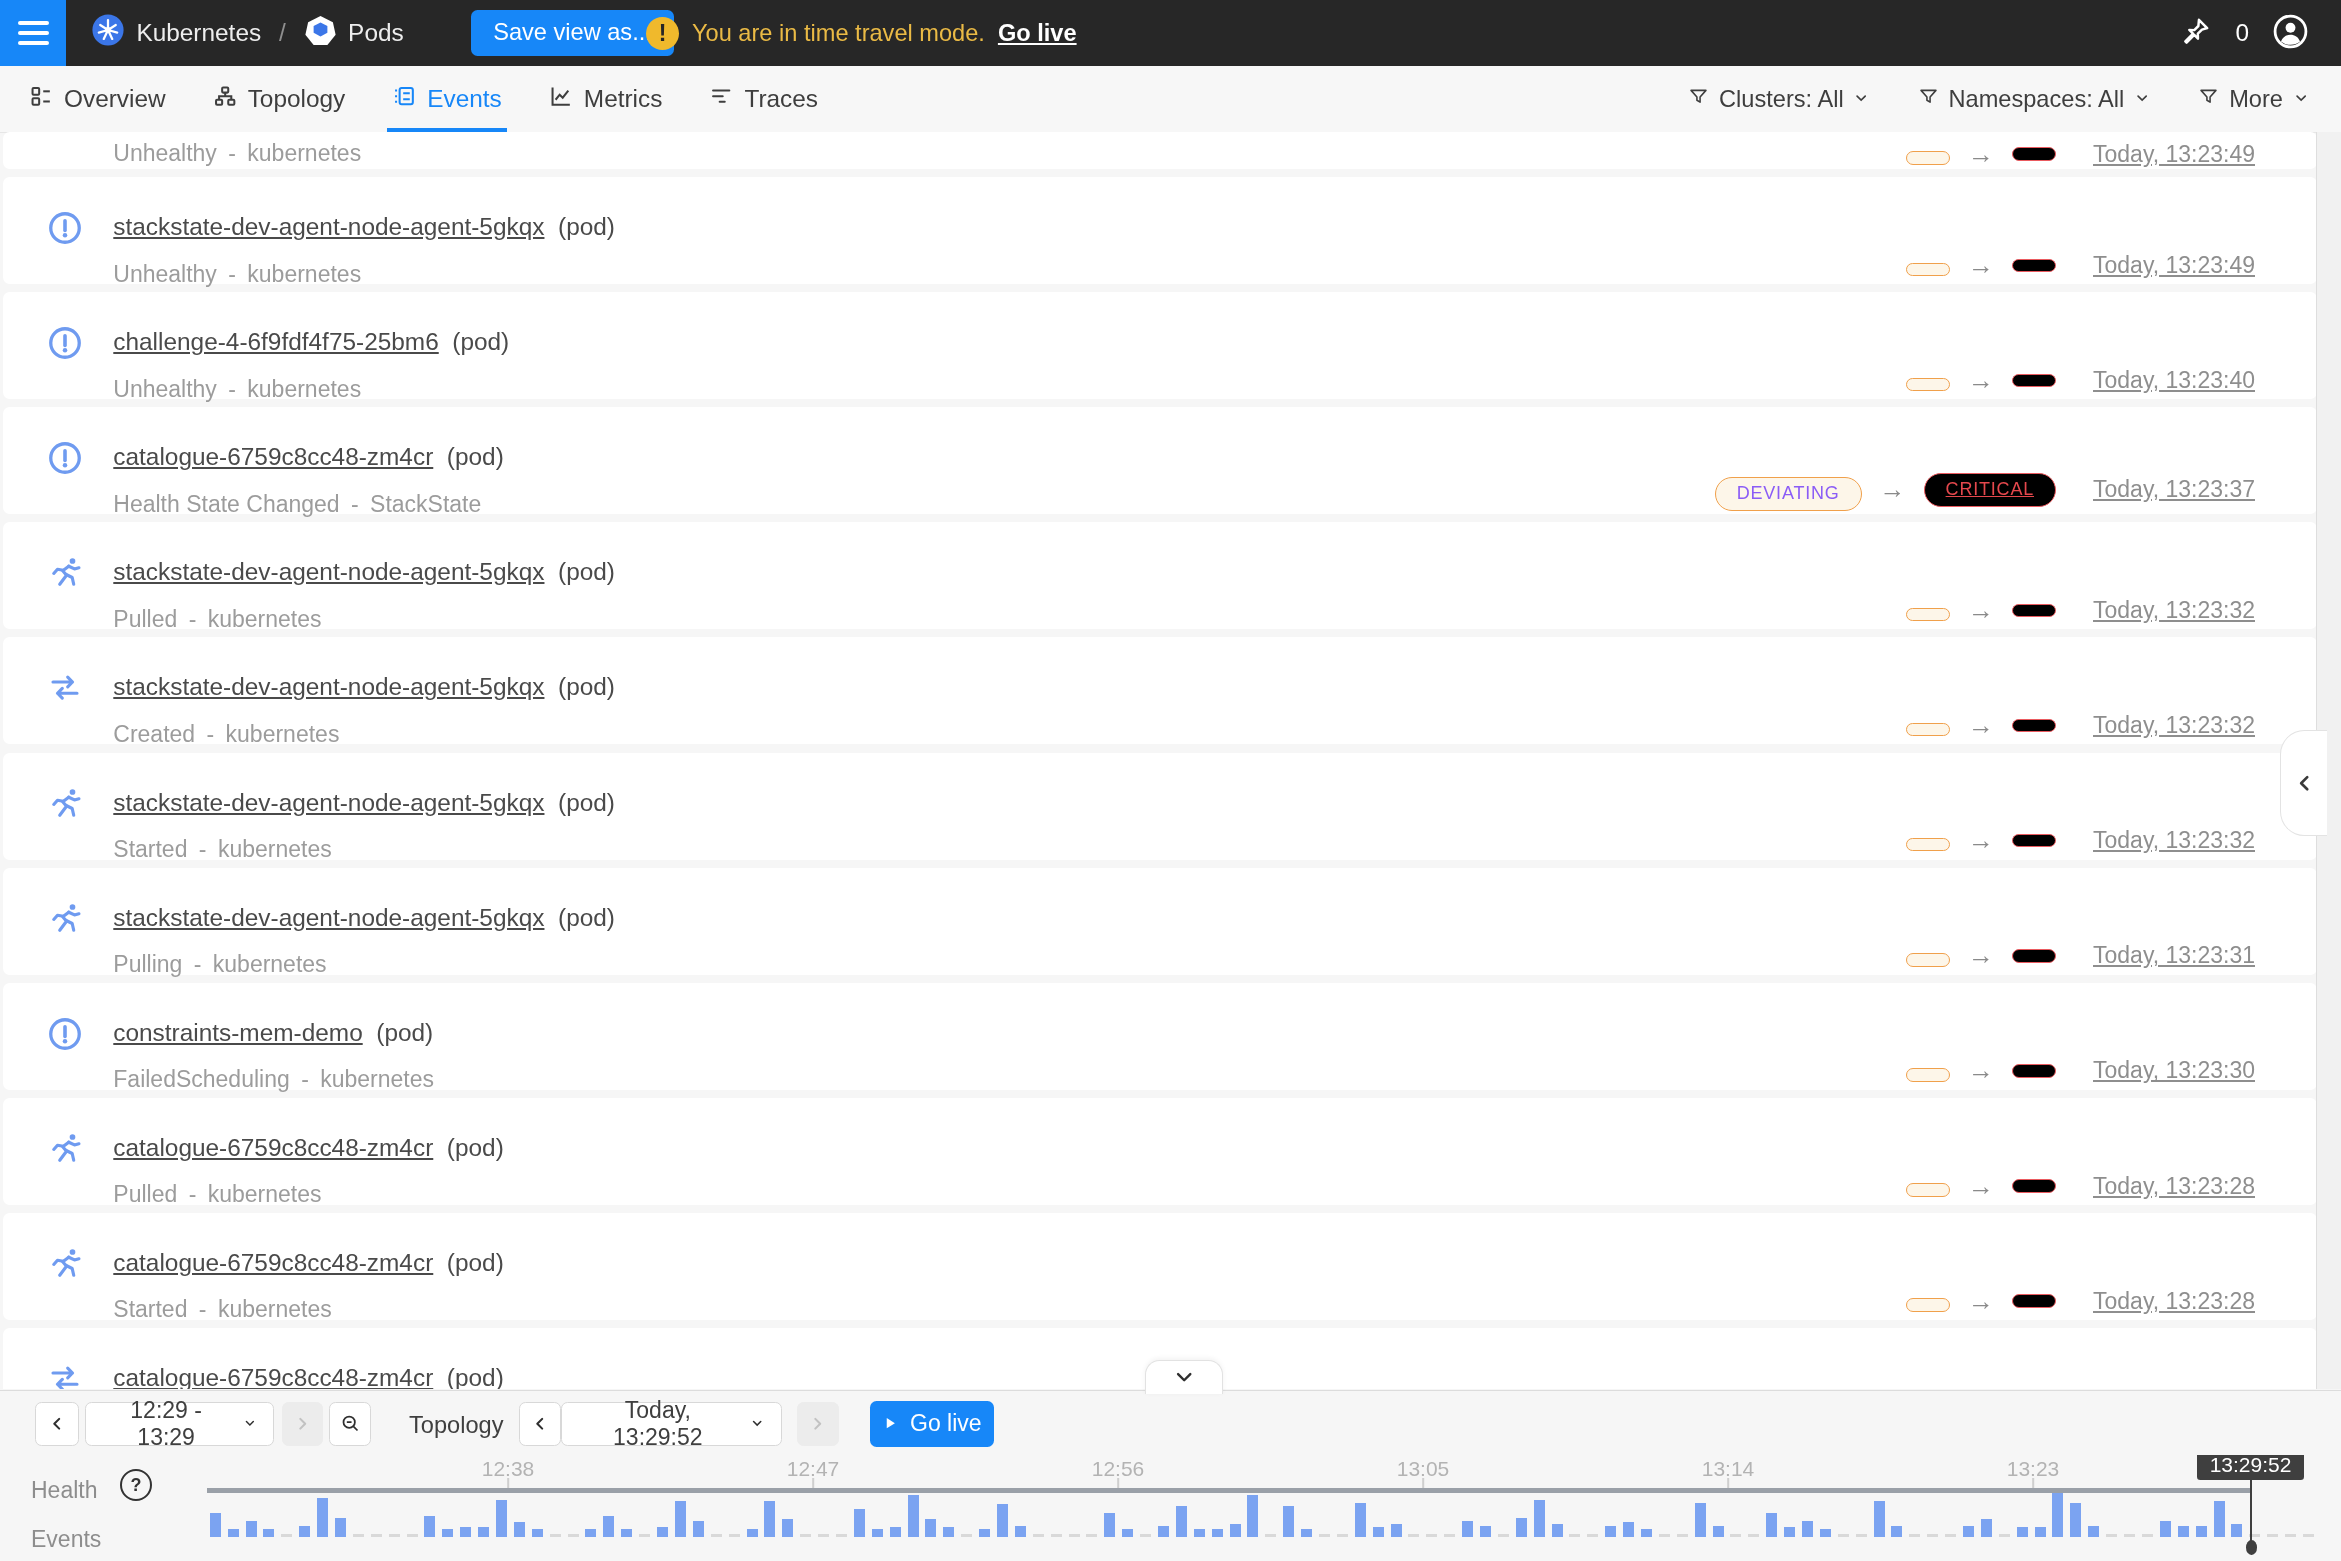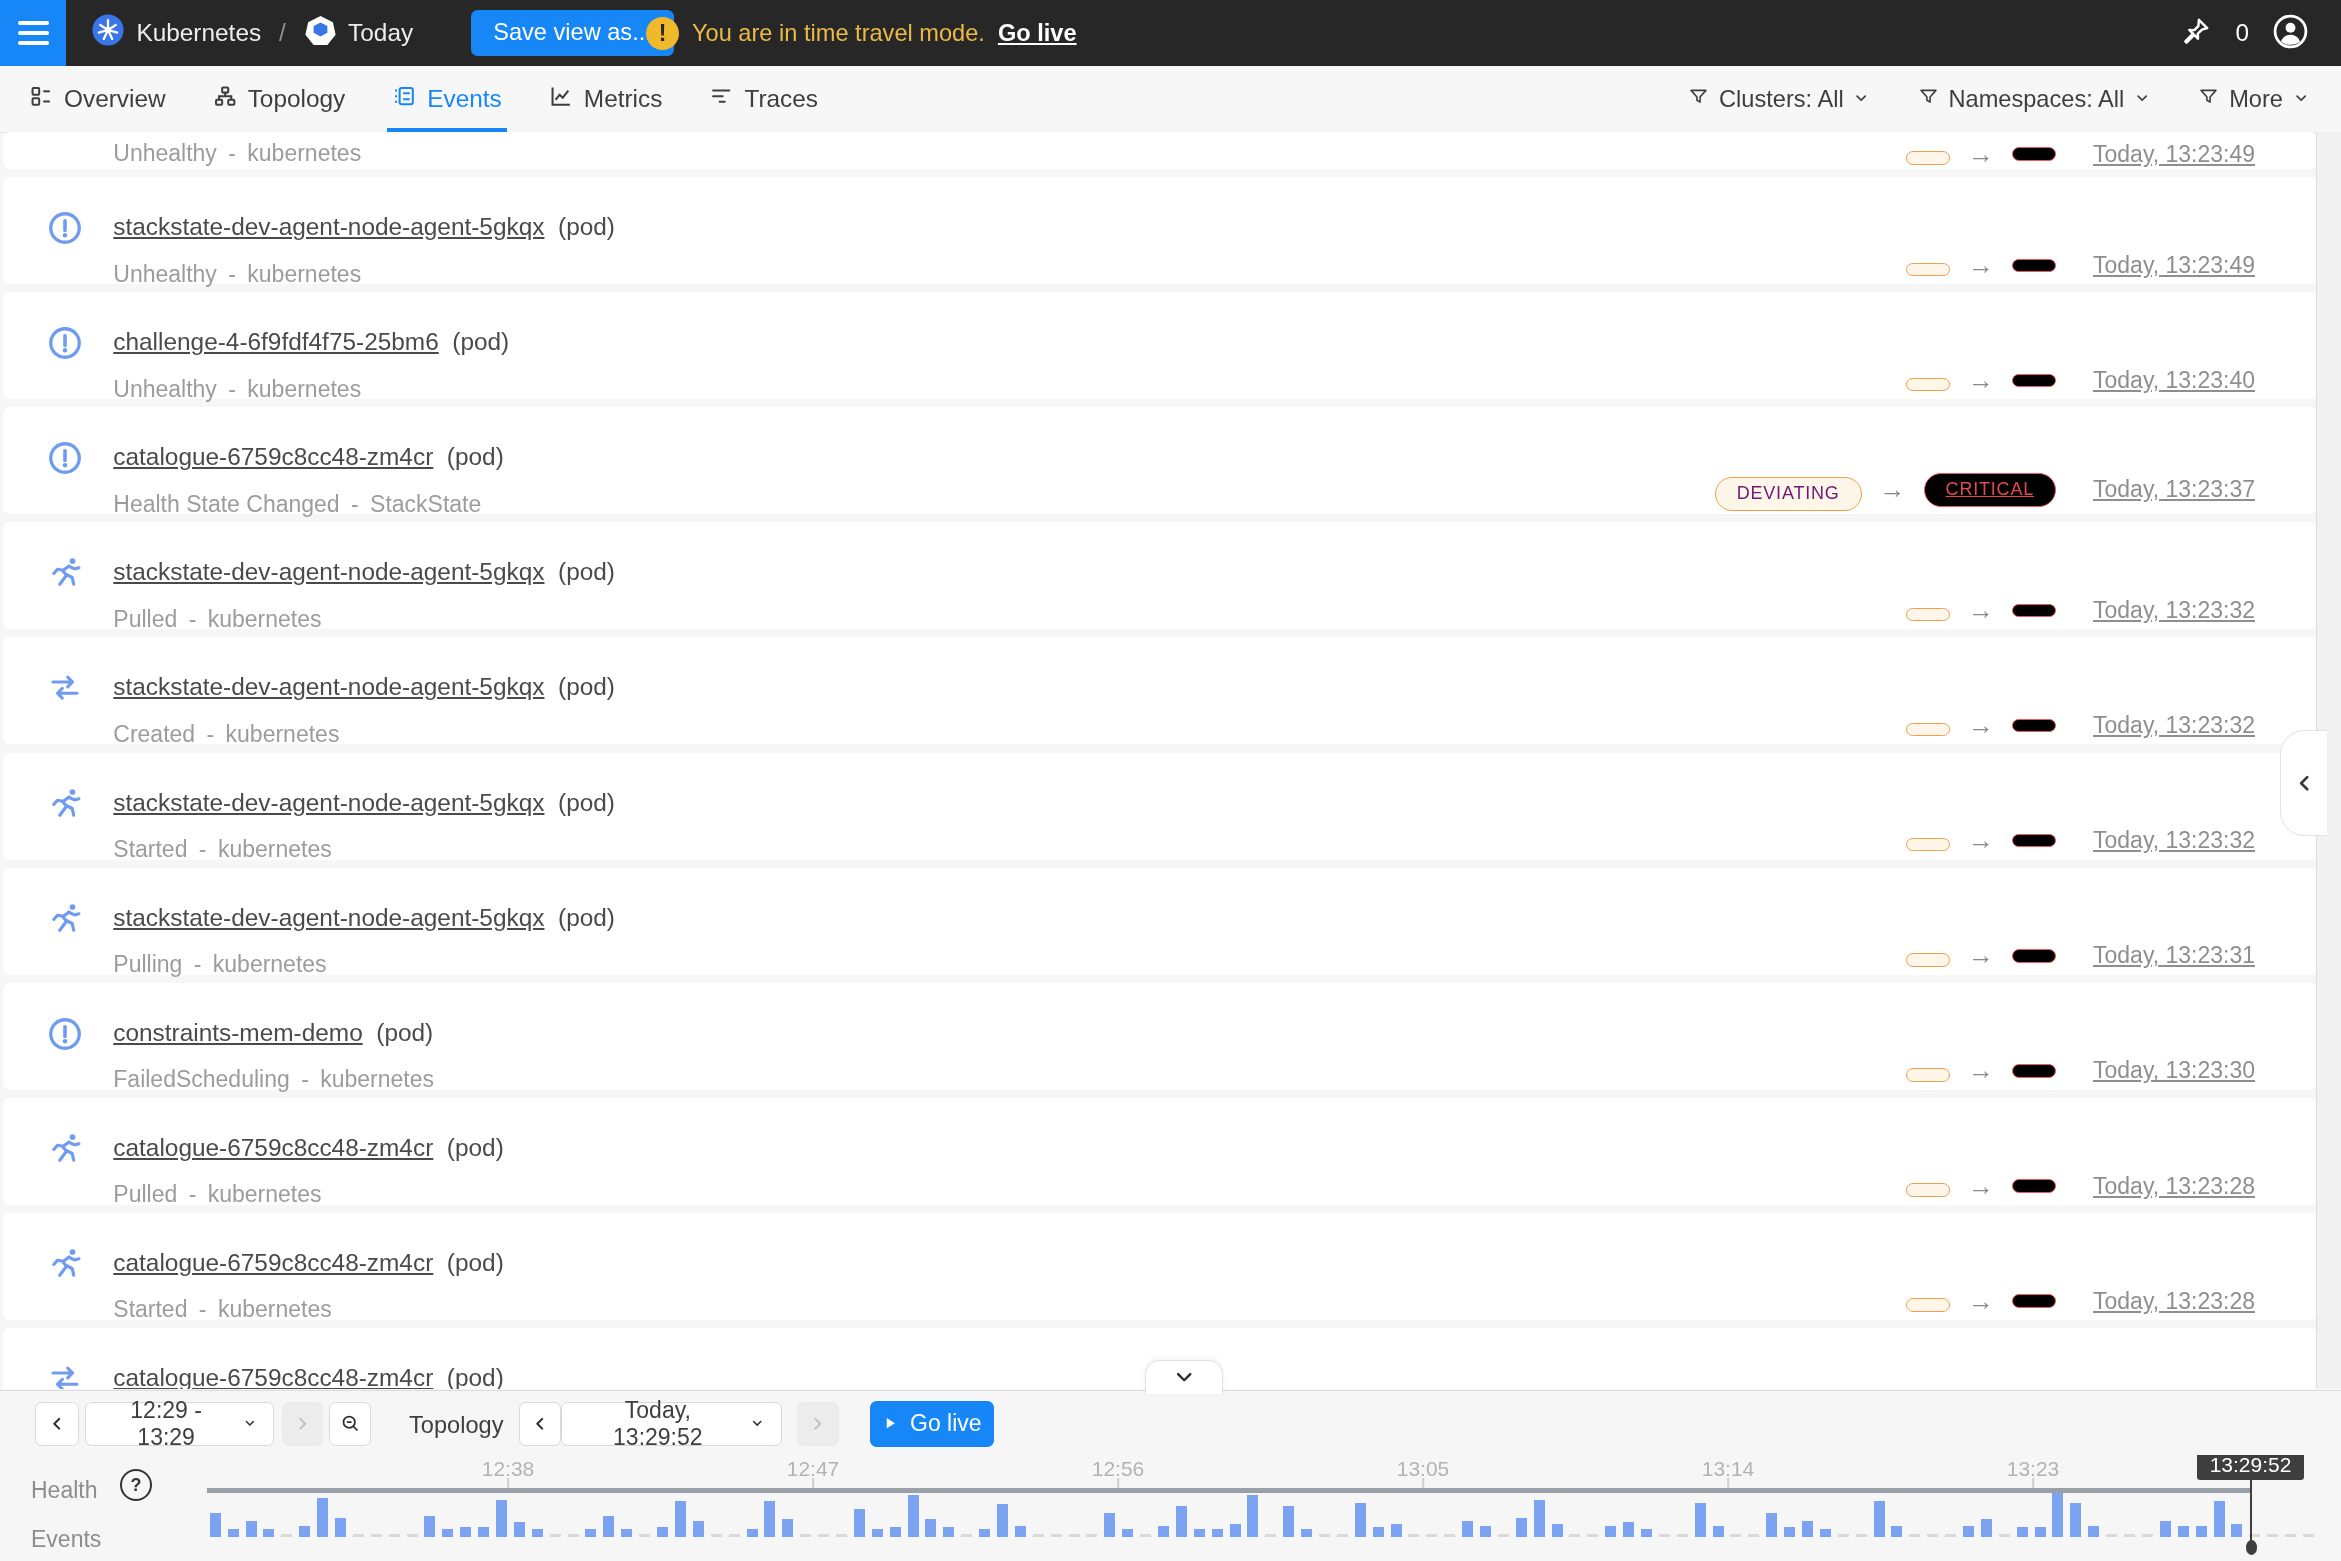--- a/index.html
+++ b/index.html
@@ -39,21 +39,21 @@
   .row-name{color:#4a4a4a;text-decoration:underline;cursor:pointer;}
   .row-kind{color:#4a4a4a;}
   .row-detail{margin-top:19.5px;font-size:23px;color:#9c9c9c;}
   .partial-top .row-detail{margin-top:0;}
   .d-sep{margin:0 11.4px;}
   .row-right{position:absolute;right:62px;bottom:3.3px;display:flex;align-items:center;}
   .partial-top .row-right{bottom:auto;top:6.5px;}
   .row-time{font-size:23px;color:#8e8e8e;text-decoration:underline;cursor:pointer;white-space:nowrap;}
   .badges{display:flex;align-items:center;gap:18px;margin-right:37px;}
   .badge{font-size:18px;letter-spacing:0.8px;padding:5.7px 21px;border-radius:812px;white-space:nowrap;}
-  .badge-deviating{color:#701a75;border:1.6px solid #f0a04b;background:#fdf6e9;margin-top:8px;}
+  .badge-deviating{color:#8b5cf6;border:1.6px solid #f0a04b;background:#fdf6e9;margin-top:8px;}
   .badge-critical{color:#e5484d;border:1.6px solid #ea5a5f;background:#000000;text-decoration:underline;}
   .badge-arrow{color:#8a8a8a;font-size:26px;}
 
   
   .side-strip{position:absolute;top:132px;bottom:172px;right:0;width:25px;background:#f1f1f1;border-left:0.8px solid #dedede;}
   .collapse-handle{position:absolute;top:730px;right:14.6px;width:46px;height:104px;background:#fff;border:1.6px solid #e3e3e3;border-right:none;border-radius:24.4px 0 0 24.4px;display:flex;align-items:center;justify-content:center;cursor:pointer;z-index:4;}
 
   
   .expand-tab{position:absolute;left:1145px;top:1360px;width:76px;height:33px;background:#fff;border:1.6px solid #e2e2e2;border-bottom:none;border-radius:14.6px 14.6px 0 0;display:flex;align-items:center;justify-content:center;cursor:pointer;z-index:7;box-shadow:0 -1.6px 4.9px rgba(0,0,0,0.05);}
 
@@ -106,21 +106,21 @@
           </svg>
       </span>
       <span>Kubernetes</span>
       <span class="crumb-sep">/</span>
       <span>
         <svg width="33" height="33" viewBox="0 0 24 24">
             <polygon points="12,1.5 21,6 23,15 17,22.5 7,22.5 1,15 3,6" fill="#fff"></polygon>
             <path d="M12 6.2l5 2.5v5l-5 2.6-5-2.6v-5z" fill="#3b76e8"></path>
           </svg>
       </span>
-      <span>Today</span>
+      <span>Pods</span>
     </div>
     <button class="save-btn">Save view as...</button>
     <div class="warnwrap">
       <span class="warn-icon">!</span>
       <span class="warn-text">You are in time travel mode.</span>
       <span class="golive-link">Go live</span>
     </div>
     <div class="top-right">
       <span>
         <svg width="33" height="33" viewBox="0 0 24 24" fill="none" stroke="#fff" stroke-width="1.8" stroke-linejoin="round">

